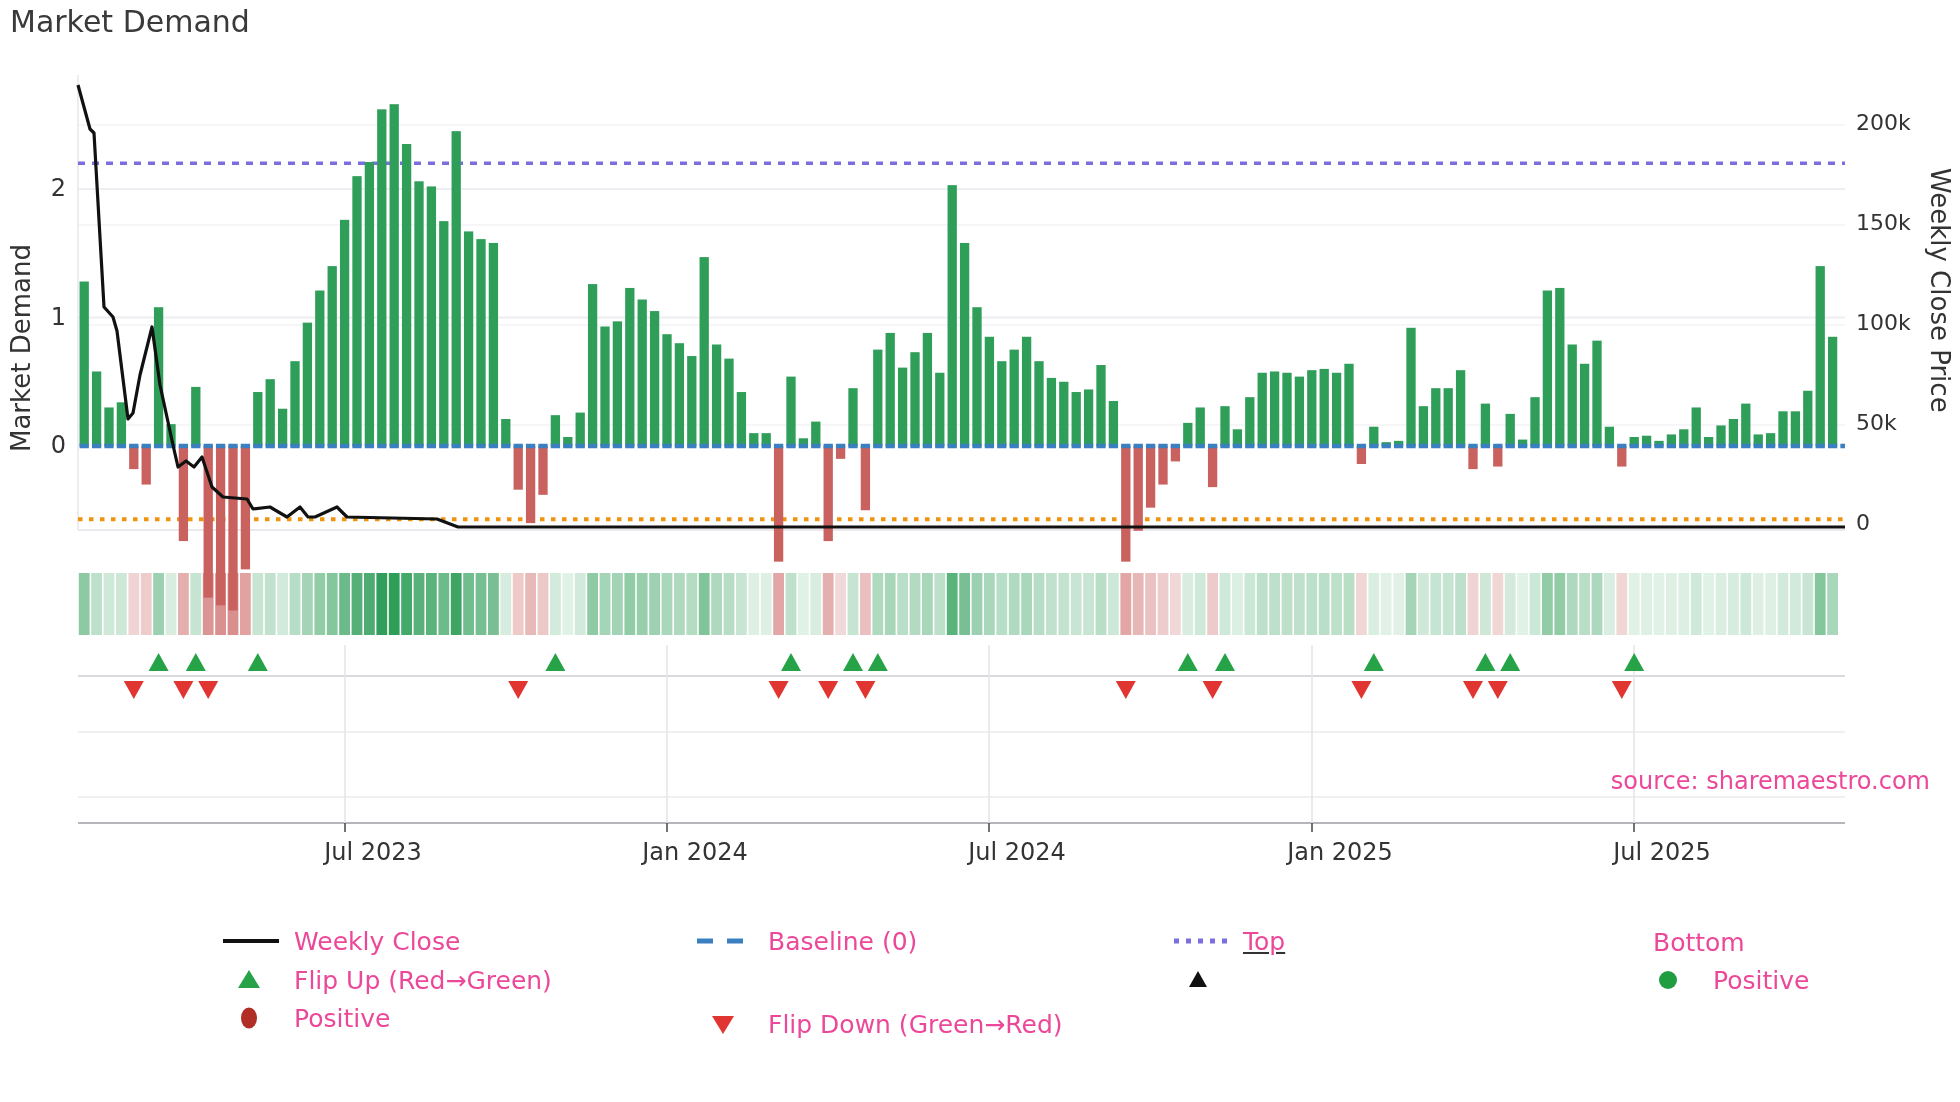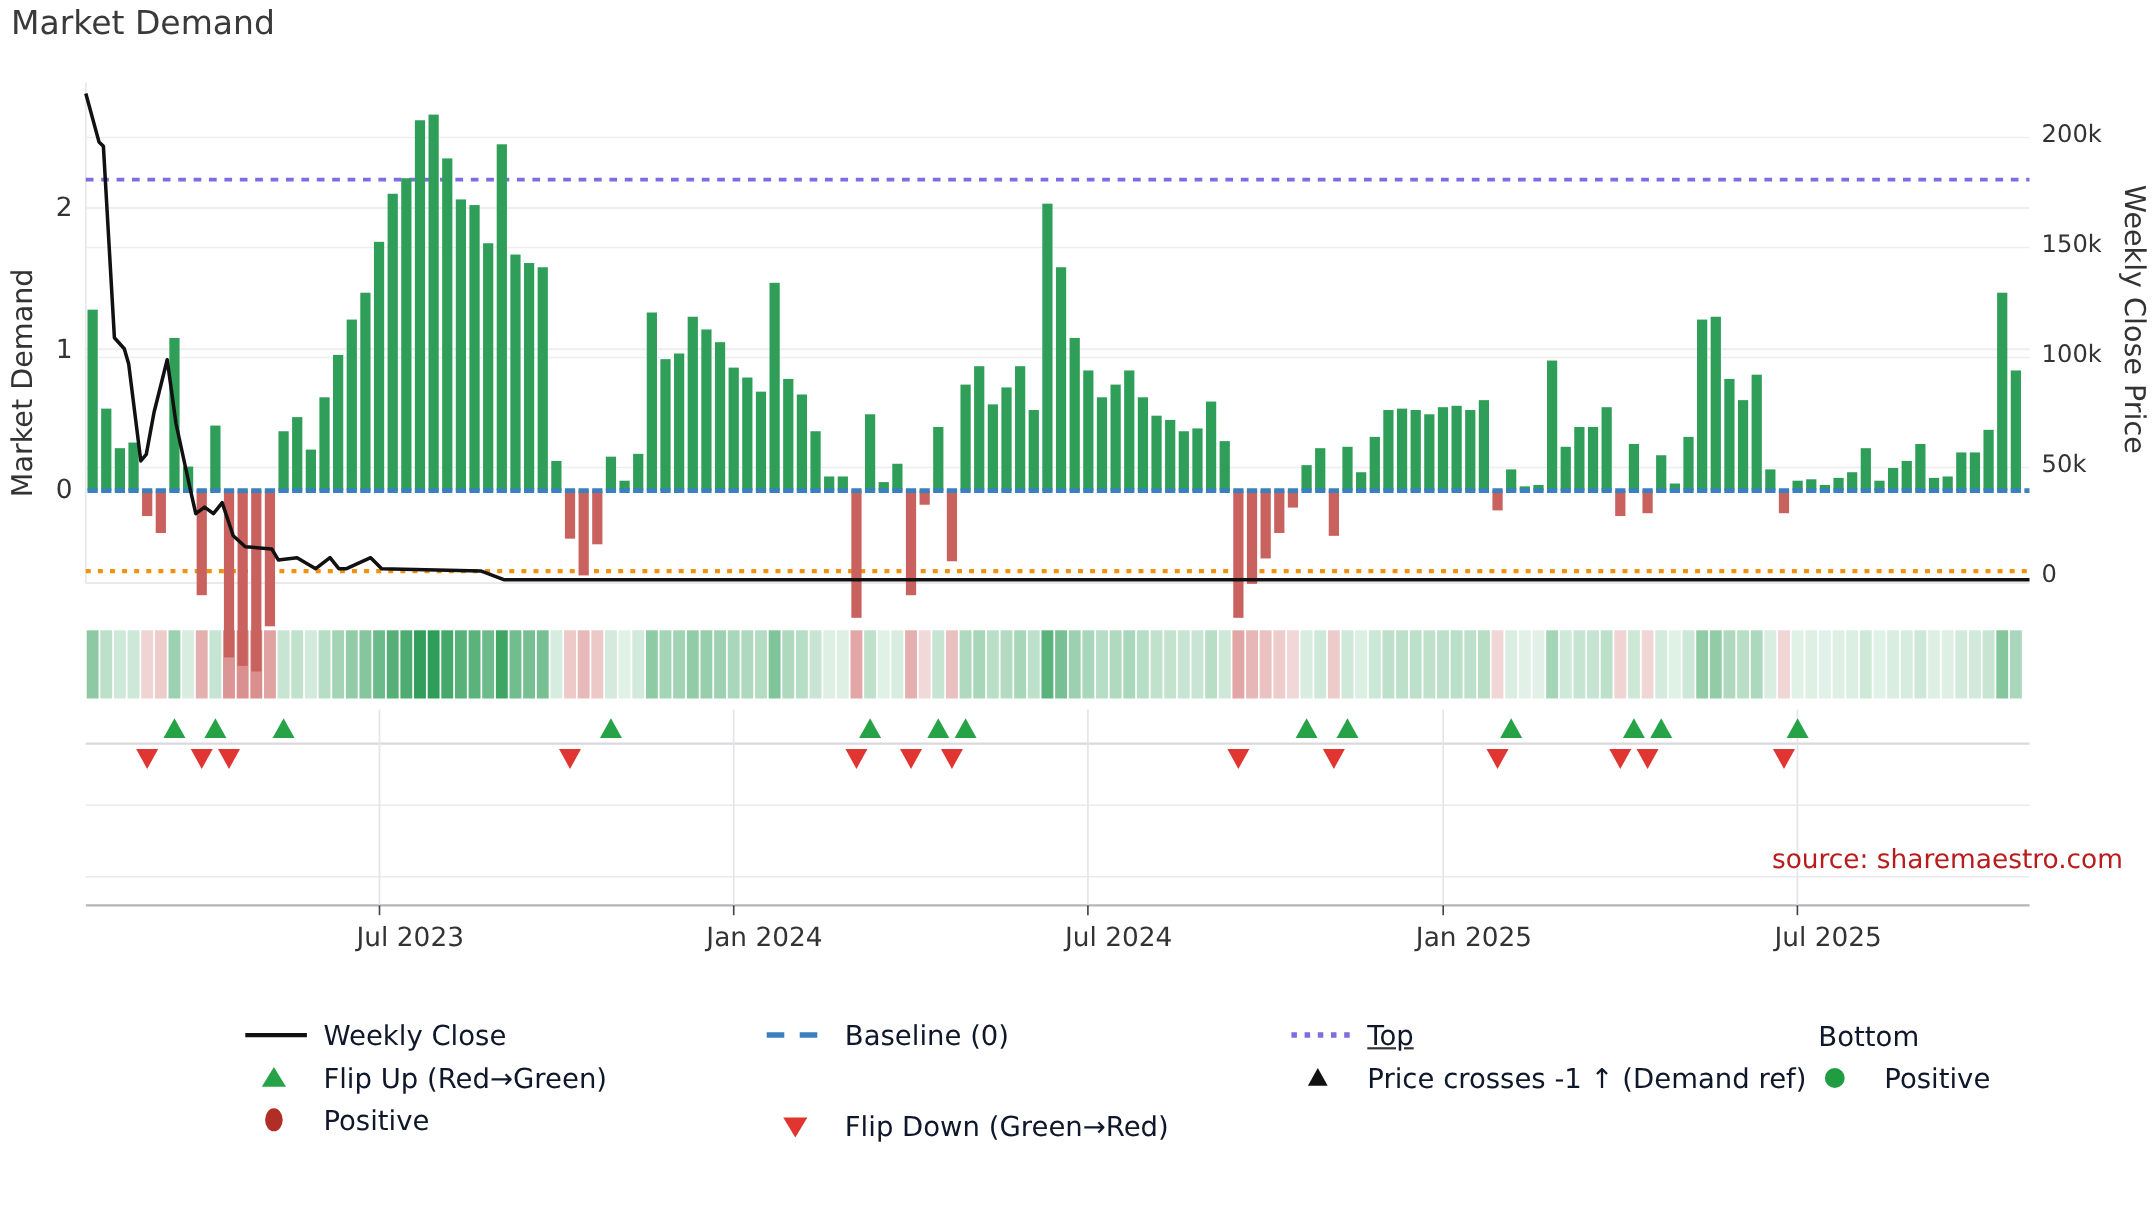--- a/index.html
+++ b/index.html
@@ -7,23 +7,23 @@
        font-family:"DejaVu Sans","Liberation Sans",sans-serif;color:#333;}
   #chart-svg{position:absolute;left:0;top:0;}
   .abs{position:absolute;}
   .page-title{font-size:30px;color:#3a3a3a;}
   .tick-label{font-size:24px;color:#333;}
   .right-tick{font-size:22px;color:#333;}
   .x-tick{font-size:24px;color:#333;transform:translateX(-50%);white-space:nowrap;margin-left:28px;}
   .axis-title{font-size:26px;color:#333;white-space:nowrap;}
   .rot-left{transform:rotate(-90deg);transform-origin:left top;}
   .rot-right{transform:rotate(90deg);transform-origin:left top;}
-  .source-text{font-size:24px;color:#b91c1c;white-space:nowrap;}
+  .source-text{font-size:24px;color:#ec4899;white-space:nowrap;}
   .legend-item{position:absolute;display:flex;align-items:center;height:32px;}
-  .legend-item .lab{margin-left:13px;font-size:25px;color:#0f172a;white-space:nowrap;}
+  .legend-item .lab{margin-left:13px;font-size:25px;color:#ec4899;white-space:nowrap;}
 </style>
 </head>
 <body>
 
 <svg id="chart-svg" width="1960" height="1102" viewBox="0 0 1960 1102">
     <line x1="78" x2="1845" y1="317.5" y2="317.5" stroke="#ededf2" stroke-width="1.8"></line>
     <line x1="78" x2="1845" y1="189" y2="189" stroke="#ededf2" stroke-width="1.8"></line>
     <line x1="78" x2="1845" y1="425" y2="425" stroke="#ededf2" stroke-width="1.2"></line>
     <line x1="78" x2="1845" y1="325" y2="325" stroke="#ededf2" stroke-width="1.2"></line>
     <line x1="78" x2="1845" y1="225" y2="225" stroke="#ededf2" stroke-width="1.2"></line>
@@ -417,21 +417,20 @@
     <div class="legend-item" style="left: 695px; top: 1008px;">
       <svg width="60" height="28">
         <polygon points="28,24 17,6 39,6" fill="#e03530"></polygon>
       </svg>
       <span class="lab">Flip Down (Green→Red)</span>
     </div>
     <div class="legend-item" style="left: 1170px; top: 964px;">
       <svg width="60" height="28">
         <polygon points="28,5 19,21 37,21" fill="#111"></polygon>
       </svg>
-      <span class="lab">Price crosses -1 ↑ (Demand ref)</span>
     </div>
     <div class="legend-item" style="left: 1640px; top: 964px;">
       <svg width="60" height="28">
         <circle cx="28" cy="14" r="9" fill="#1f9d40"></circle>
       </svg>
       <span class="lab">Positive</span>
     </div>
     <div class="legend-item" style="left: 221px; top: 1002px;">
       <svg width="60" height="28">
         <ellipse cx="28" cy="14" rx="8" ry="10.5" fill="#b02e26"></ellipse>

